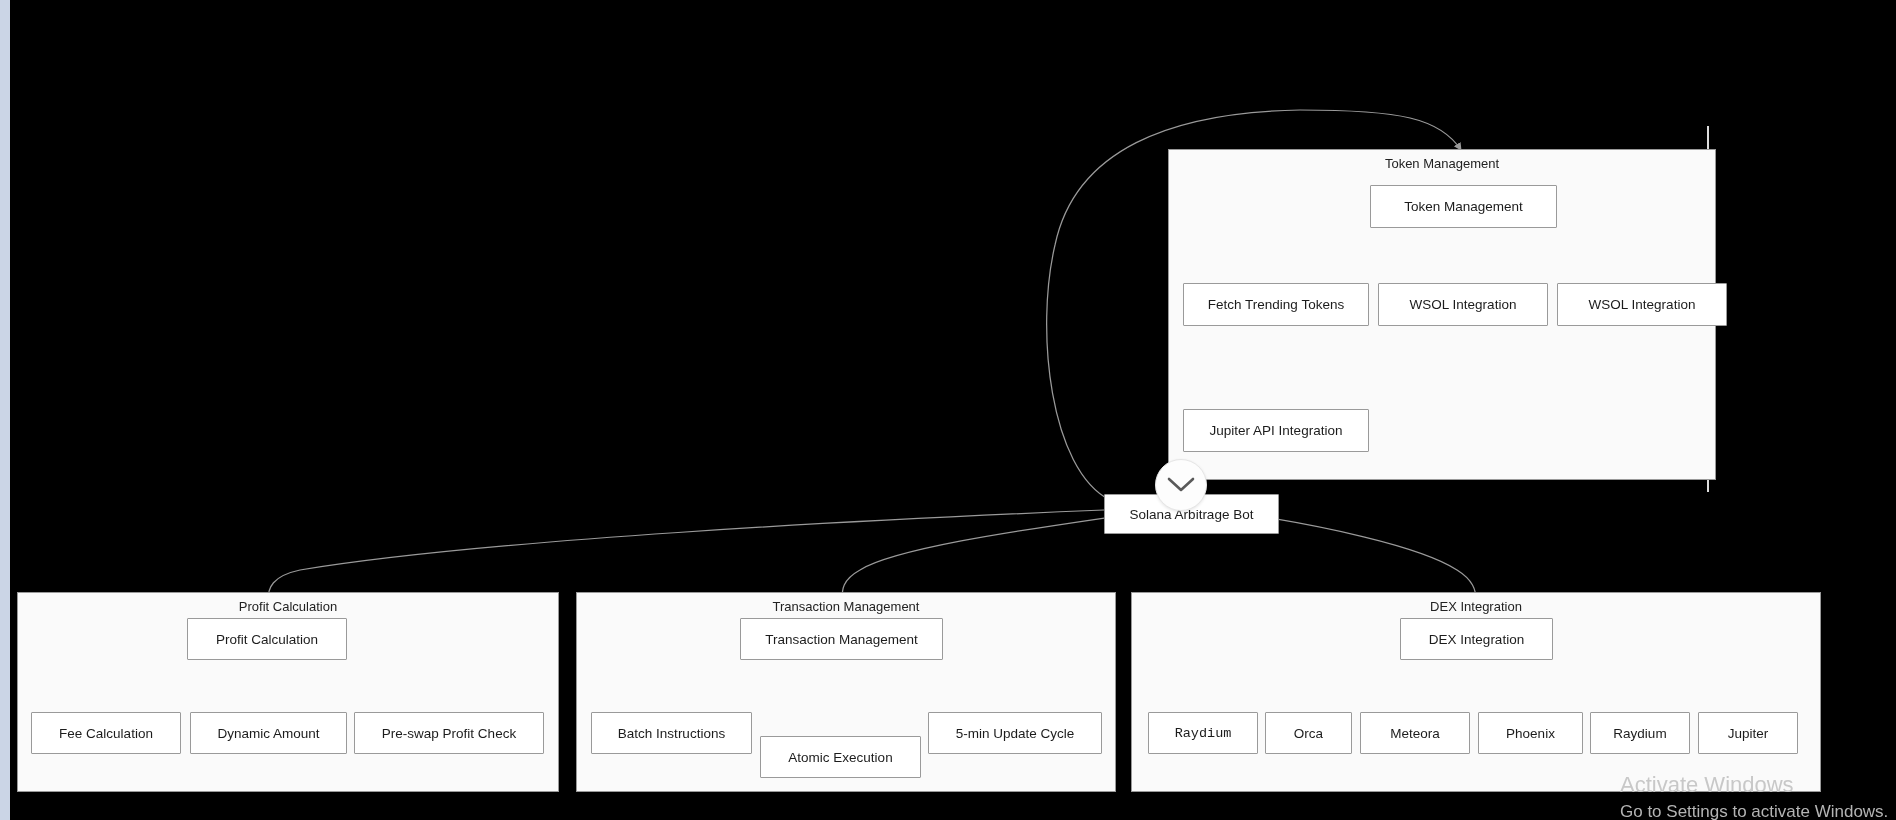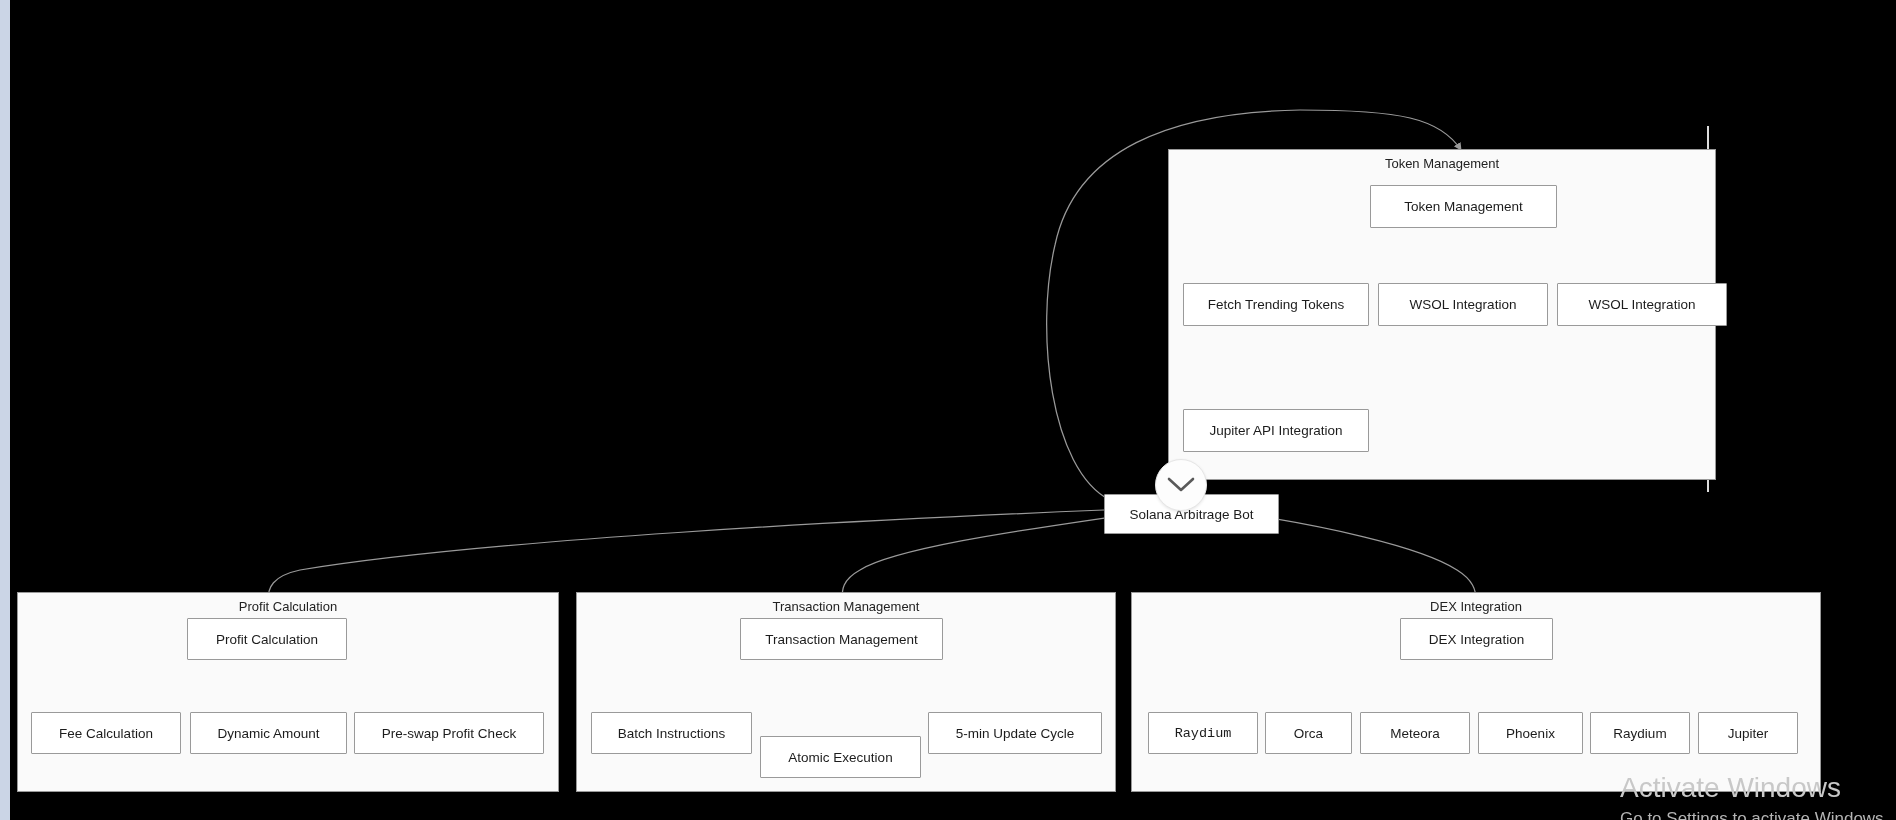--- a/index.html
+++ b/index.html
@@ -90,21 +90,21 @@
     background: #dcdcdc;
   }
   
   .watermark {
     position: absolute;
     z-index: 9;
     pointer-events: none;
     text-align: left;
   }
   .wm-title {
-    font-size: 28px;
+    font-size: 22px;
     color: #c8c8c8;
     line-height: 1.1;
     white-space: nowrap;
   }
   .wm-sub {
     font-size: 17px;
     color: #b4b4b4;
     margin-top: 5px;
     white-space: nowrap;
   }

